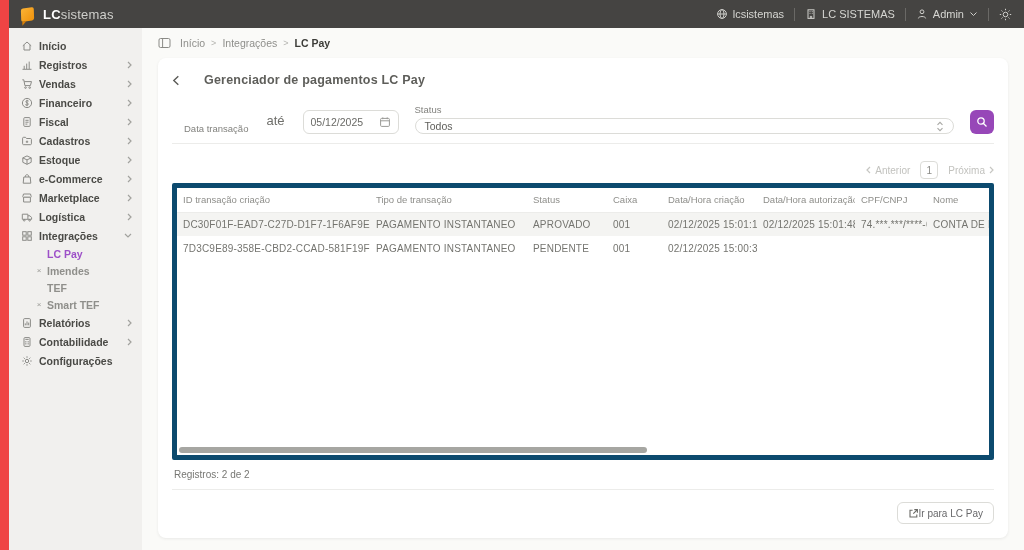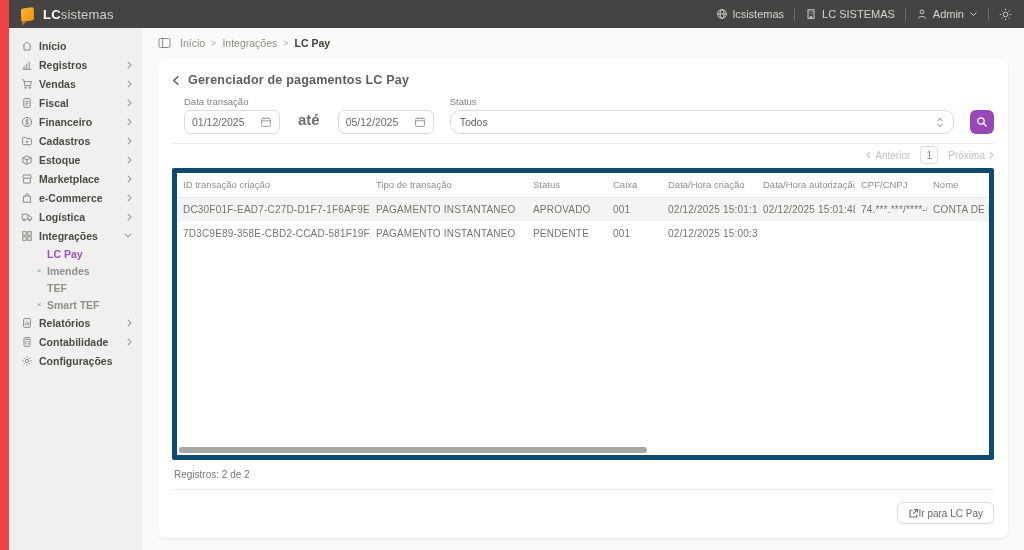--- a/index.html
+++ b/index.html
@@ -34,41 +34,41 @@
   
   .main { flex:1; display:flex; flex-direction:column; min-width:0; background:#fafaf8; }
   .crumb-row { height:30px; display:flex; align-items:center; gap:9px; padding:0 16px; flex:0 0 auto; }
   .crumb-row .panel-ico { stroke:#8a8a86; fill:none; stroke-width:1; cursor:pointer; }
   .crumbs { display:flex; align-items:center; gap:6px; font-size:10.5px; color:#8f8f8b; }
   .crumbs .sep { color:#b3b3af; font-size:9px; }
   .crumbs .link { cursor:pointer; }
   .crumbs .current { color:#3d3d39; font-weight:700; }
 
   .card { margin:0 16px 12px 16px; background:#ffffff; border-radius:8px; box-shadow:0 1px 3px rgba(40,40,40,.08); flex:1; display:flex; flex-direction:column; padding:10px 14px; min-height:0; }
-  .title-row { display:flex; align-items:center; gap:8px; height:24px; flex:0 0 auto; }
+  .title-row { display:flex; align-items:center; gap:24px; height:24px; flex:0 0 auto; }
   .back-btn { display:flex; align-items:center; cursor:pointer; }
   .back-btn svg { stroke:#5a5a56; fill:none; stroke-width:1.4; }
   .page-title { font-size:12.5px; color:#5e5e5a; font-weight:600; letter-spacing:.2px; }
 
   .filters { display:flex; align-items:flex-end; gap:16px; margin-top:4px; flex:0 0 auto;margin-left:12px; }
   .fgroup { display:flex; flex-direction:column; gap:3px; }
   .flabel { font-size:9.5px; color:#82827e; }
   .input { height:24px; border:1px solid #dcdcd8; border-radius:6px; display:flex; align-items:center; padding:0 7px; gap:6px; background:#fff; }
   .input input { border:none; outline:none; font-size:10.5px; color:#6a6a66; width:62px; font-family:inherit; background:transparent; }
   .cal-ico { stroke:#9a9a96; fill:none; stroke-width:1; cursor:pointer; flex:0 0 auto; }
-  .between { font-size:15px; font-weight:700; color:#6f6f6b; padding:0 2px 6px 2px; }
+  .between { font-size:13px; font-weight:400; color:#6f6f6b; padding:0 2px 6px 2px; }
   .status-group { flex:1; }
-  .select { height:24px; border:1px solid #dcdcd8; border-radius:10px; display:flex; align-items:center; justify-content:space-between; padding:0 9px; font-size:10.5px; color:#5f5f5b; cursor:pointer; background:#fff; }
+  .select { height:16px; border:1px solid #dcdcd8; border-radius:10px; display:flex; align-items:center; justify-content:space-between; padding:0 9px; font-size:10.5px; color:#5f5f5b; cursor:pointer; background:#fff; }
   .select svg { stroke:#a8a8a4; fill:none; stroke-width:1.1; }
   .search-btn { width:24px; height:24px; border:none; border-radius:6px; background:#9747b8; display:flex; align-items:center; justify-content:center; cursor:pointer; flex:0 0 auto; }
   .search-btn svg { stroke:#ffffff; fill:none; stroke-width:1.3; }
 
   .divider { border:none; border-top:1px solid #ececea; margin:9px 0 0 0; flex:0 0 auto; }
 
-  .pag-row { height:22px; display:flex; align-items:center; justify-content:flex-end; gap:10px; font-size:10px; color:#c2c2be; flex:0 0 auto; }
+  .pag-row { height:22px; display:flex; align-items:center; justify-content:flex-end; gap:10px; font-size:10px; color:#c2c2be; flex:0 0 auto;margin-top:15px; }
   .pag-link { display:flex; align-items:center; gap:4px; cursor:pointer; }
   .pag-link svg { stroke:#c6c6c2; fill:none; stroke-width:1.2; }
   .pag-page { width:18px; height:18px; border:1px solid #dcdcd8; border-radius:4px; display:flex; align-items:center; justify-content:center; color:#8a8a86; font-size:10px; cursor:pointer; background:#fff; }
 
   .table-wrap { flex:1; border:5px solid #0c4a6e; border-radius:2px; margin-top:2px; position:relative; overflow:hidden; min-height:0; }
   table { border-collapse:collapse; width:880px; table-layout:fixed; }
   th { font-size:9.5px; font-weight:400; color:#8e8e8a; text-align:left; height:24px; padding:0 6px; border-bottom:1px solid #ececea; white-space:nowrap; overflow:hidden; }
   td { font-size:10px; color:#74746f; height:24px; padding:0 6px; white-space:nowrap; overflow:hidden; letter-spacing:.2px; }
   tr.striped td { background:#f4f4f2; }
   .hscroll { position:absolute; left:2px; bottom:2px; width:468px; height:6px; border-radius:3px; background:#a6a6a2; cursor:pointer; }
@@ -150,71 +150,71 @@
             <circle cx="4.5" cy="9.6" r=".8"></circle>
             <circle cx="8.7" cy="9.6" r=".8"></circle>
           </svg>
         <span class="mi-label">Vendas</span>
         <svg class="mi-chev" width="5" height="8" viewBox="0 0 5 8">
             <path d="M1 1 L4 4 L1 7"></path>
           </svg>
       </div>
       <div class="mi">
         <svg class="mi-ico" width="12" height="12" viewBox="0 0 12 12">
+            <path d="M7.6 4.1 C7 3.4 4.9 3.4 4.9 4.7 C4.9 6.1 7.3 5.6 7.3 7.1 C7.3 8.4 5 8.4 4.3 7.6 M6 2.8 V9.2"></path>
+            <circle cx="6" cy="6" r="4.6"></circle>
+          </svg>
+        <span class="mi-label">Financeiro</span>
+        <svg class="mi-chev" width="5" height="8" viewBox="0 0 5 8">
+            <path d="M1 1 L4 4 L1 7"></path>
+          </svg>
+      </div>
+      <div class="mi">
+        <svg class="mi-ico" width="12" height="12" viewBox="0 0 12 12">
             <rect x="2.8" y="1.6" width="6.4" height="8.8" rx="1"></rect>
             <path d="M4.4 4.3 H7.6 M4.4 6.2 H7.6 M4.4 8.1 H6.4"></path>
           </svg>
         <span class="mi-label">Fiscal</span>
         <svg class="mi-chev" width="5" height="8" viewBox="0 0 5 8">
             <path d="M1 1 L4 4 L1 7"></path>
           </svg>
       </div>
       <div class="mi">
         <svg class="mi-ico" width="12" height="12" viewBox="0 0 12 12">
-            <path d="M7.6 4.1 C7 3.4 4.9 3.4 4.9 4.7 C4.9 6.1 7.3 5.6 7.3 7.1 C7.3 8.4 5 8.4 4.3 7.6 M6 2.8 V9.2"></path>
-            <circle cx="6" cy="6" r="4.6"></circle>
-          </svg>
-        <span class="mi-label">Financeiro</span>
-        <svg class="mi-chev" width="5" height="8" viewBox="0 0 5 8">
-            <path d="M1 1 L4 4 L1 7"></path>
-          </svg>
-      </div>
-      <div class="mi">
-        <svg class="mi-ico" width="12" height="12" viewBox="0 0 12 12">
             <path d="M1.6 3.2 C1.6 2.7 2 2.3 2.5 2.3 H4.5 L5.5 3.5 H9.5 C10 3.5 10.4 3.9 10.4 4.4 V8.8 C10.4 9.3 10 9.7 9.5 9.7 H2.5 C2 9.7 1.6 9.3 1.6 8.8 Z"></path>
             <path d="M6 5.6 V8 M4.8 6.8 H7.2"></path>
           </svg>
         <span class="mi-label">Cadastros</span>
         <svg class="mi-chev" width="5" height="8" viewBox="0 0 5 8">
             <path d="M1 1 L4 4 L1 7"></path>
           </svg>
       </div>
       <div class="mi">
         <svg class="mi-ico" width="12" height="12" viewBox="0 0 12 12">
             <path d="M1.8 3.9 L6 1.9 L10.2 3.9 V8.3 L6 10.3 L1.8 8.3 Z M1.8 3.9 L6 5.9 L10.2 3.9 M6 5.9 V10.3"></path>
           </svg>
         <span class="mi-label">Estoque</span>
         <svg class="mi-chev" width="5" height="8" viewBox="0 0 5 8">
             <path d="M1 1 L4 4 L1 7"></path>
           </svg>
       </div>
       <div class="mi">
         <svg class="mi-ico" width="12" height="12" viewBox="0 0 12 12">
+            <path d="M2.8 4 H9.2 L9.8 10.2 H2.2 Z M4.4 4 V3.2 C4.4 1.2 7.6 1.2 7.6 3.2 V4"></path>
+          </svg>
+        <span class="mi-label">e-Commerce</span>
+        <svg class="mi-chev" width="5" height="8" viewBox="0 0 5 8">
+            <path d="M1 1 L4 4 L1 7"></path>
+          </svg>
+      </div>
+      <div class="mi">
+        <svg class="mi-ico" width="12" height="12" viewBox="0 0 12 12">
             <path d="M1.8 4.6 L2.5 2 H9.5 L10.2 4.6 M2.6 5.8 V10 H9.4 V5.8 M1.8 4.6 C1.8 6 4 6 4 4.6 C4 6 6 6 6 4.6 C6 6 8 6 8 4.6 C8 6 10.2 6 10.2 4.6"></path>
           </svg>
         <span class="mi-label">Marketplace</span>
-        <svg class="mi-chev" width="5" height="8" viewBox="0 0 5 8">
-            <path d="M1 1 L4 4 L1 7"></path>
-          </svg>
-      </div>
-      <div class="mi">
-        <svg class="mi-ico" width="12" height="12" viewBox="0 0 12 12">
-            <path d="M2.8 4 H9.2 L9.8 10.2 H2.2 Z M4.4 4 V3.2 C4.4 1.2 7.6 1.2 7.6 3.2 V4"></path>
-          </svg>
-        <span class="mi-label">e-Commerce</span>
         <svg class="mi-chev" width="5" height="8" viewBox="0 0 5 8">
             <path d="M1 1 L4 4 L1 7"></path>
           </svg>
       </div>
       <div class="mi">
         <svg class="mi-ico" width="12" height="12" viewBox="0 0 12 12">
             <path d="M1.3 3.2 H6.9 V8.3 H1.3 Z M6.9 4.8 H9 L10.6 6.6 V8.3 H6.9"></path>
             <circle cx="3.2" cy="9.3" r=".8"></circle>
             <circle cx="8.6" cy="9.3" r=".8"></circle>
           </svg>
@@ -302,27 +302,20 @@
             <svg width="8" height="11" viewBox="0 0 8 11">
                 <path d="M6.3 1.2 L1.8 5.5 L6.3 9.8"></path>
               </svg>
           </span>
           <span class="page-title">Gerenciador de pagamentos LC Pay</span>
         </div>
 
         <div class="filters">
           <div class="fgroup">
             <span class="flabel">Data transação</span>
-            <div class="input">
-              <input value="01/12/2025" style="">
-              <svg class="cal-ico" width="12" height="12" viewBox="0 0 12 12">
-                  <rect x="1.6" y="2.4" width="8.8" height="8" rx="1"></rect>
-                  <path d="M1.6 4.8 H10.4 M3.8 1.4 V3.2 M8.2 1.4 V3.2"></path>
-                </svg>
-            </div>
           </div>
           <span class="between">até</span>
           <div class="fgroup">
             <span class="flabel">&nbsp;</span>
             <div class="input">
               <input value="05/12/2025" style="">
               <svg class="cal-ico" width="12" height="12" viewBox="0 0 12 12">
                   <rect x="1.6" y="2.4" width="8.8" height="8" rx="1"></rect>
                   <path d="M1.6 4.8 H10.4 M3.8 1.4 V3.2 M8.2 1.4 V3.2"></path>
                 </svg>

